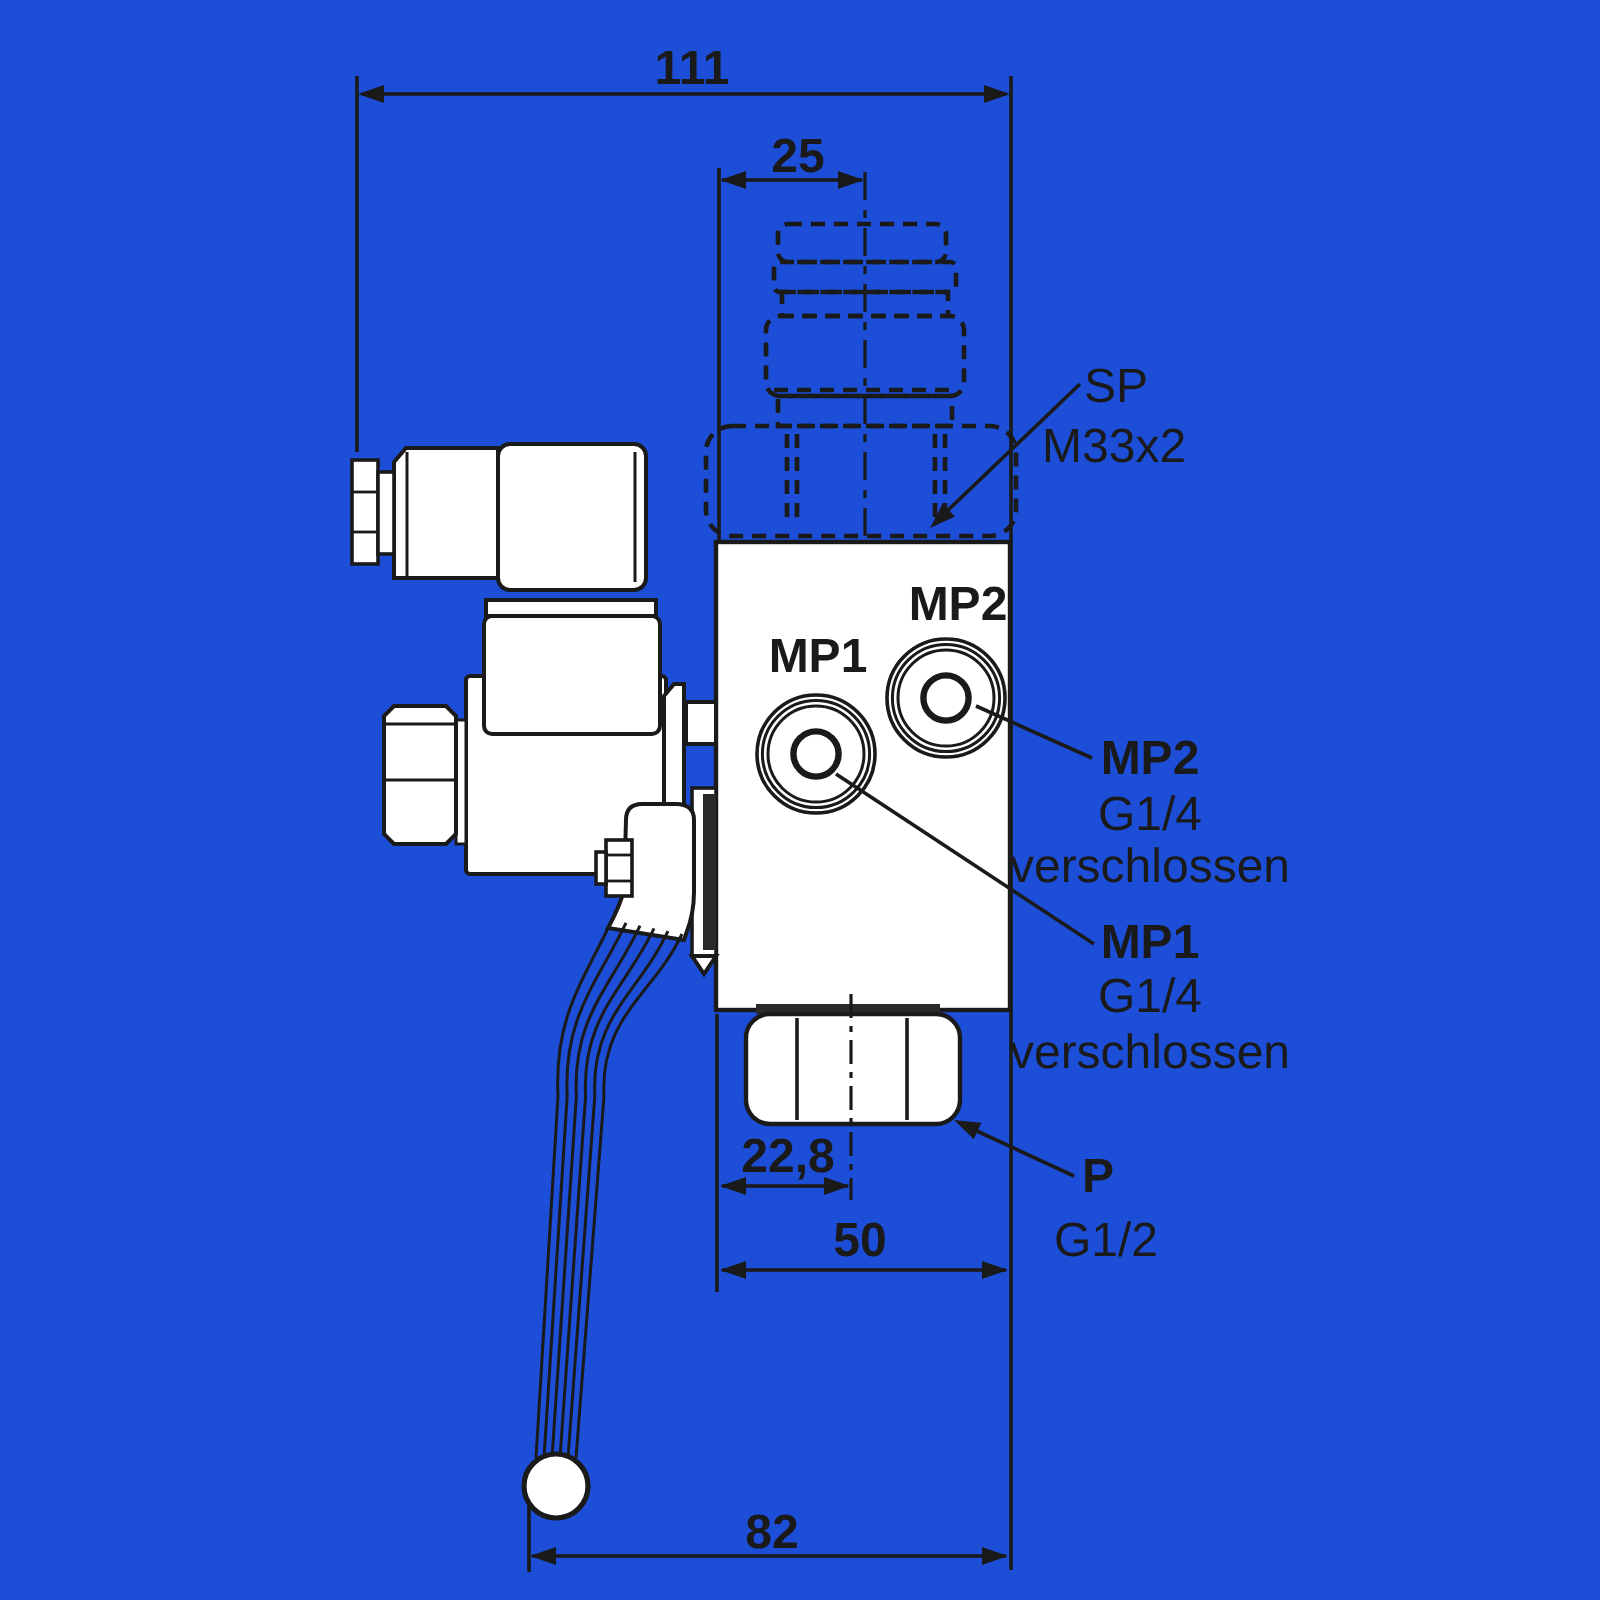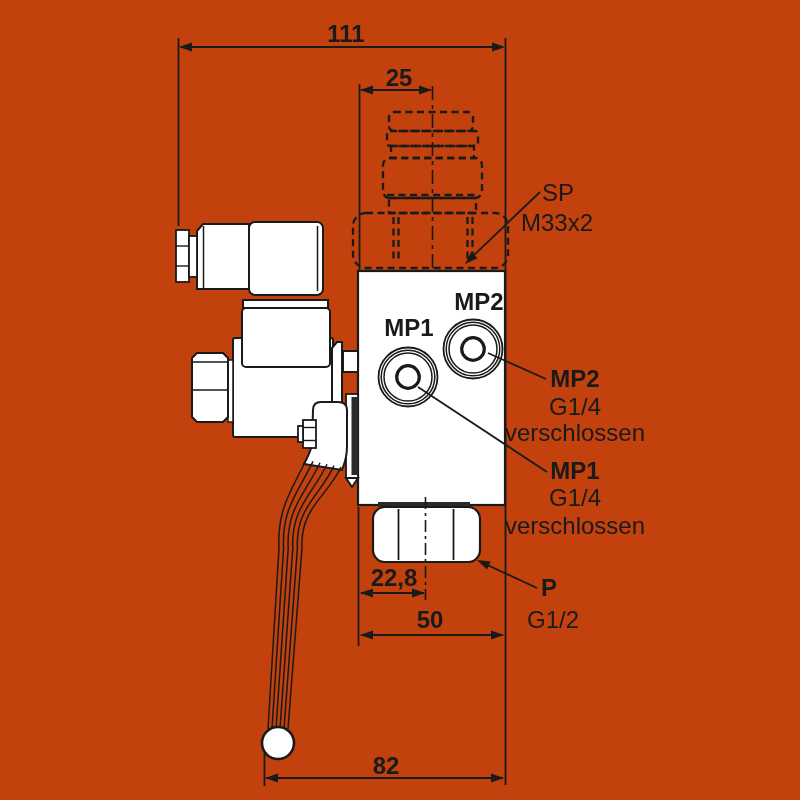--- a/index.html
+++ b/index.html
@@ -1,16 +1,16 @@
 <!DOCTYPE html>
 <html><head>
 <meta charset="utf-8">
 <style>
   html,body{margin:0;padding:0;background:#ffffff;}
-  .page{position:relative;width:800px;height:800px;background:#c2410c;overflow:hidden;
+  .page{position:relative;width:800px;height:800px;background:#1d4ed8;overflow:hidden;
         font-family:"Liberation Sans",sans-serif;}
   svg text{fill:#1a1a1a;font-family:"Liberation Sans",sans-serif;}
   svg .dim{font-size:24px;font-weight:600;}
   svg .lbl{font-size:24px;font-weight:bold;}
   svg .thin{font-size:24px;font-weight:400;}
   svg .outline{fill:#ffffff;stroke:#1a1a1a;}
   svg .nofill{fill:none;stroke:#1a1a1a;}
   svg .dark{fill:#2a2a2a;stroke:none;}
 </style>
 </head>

